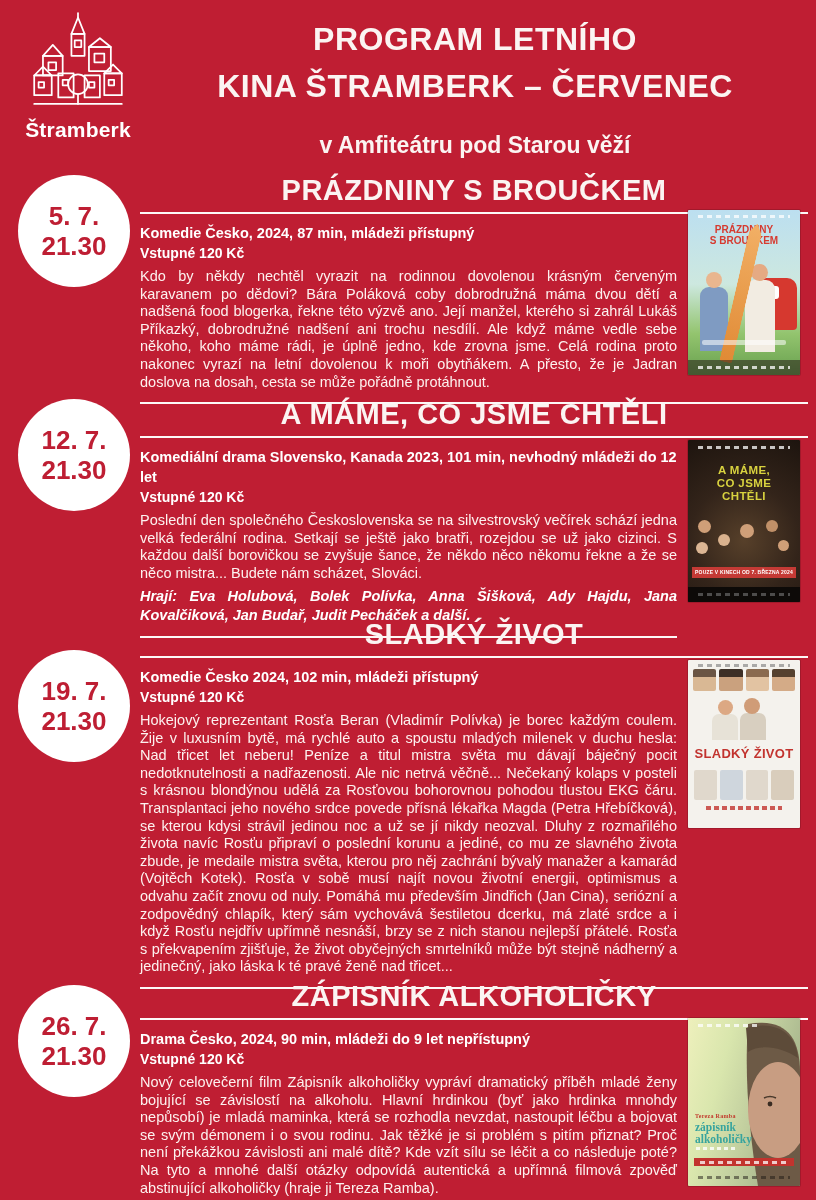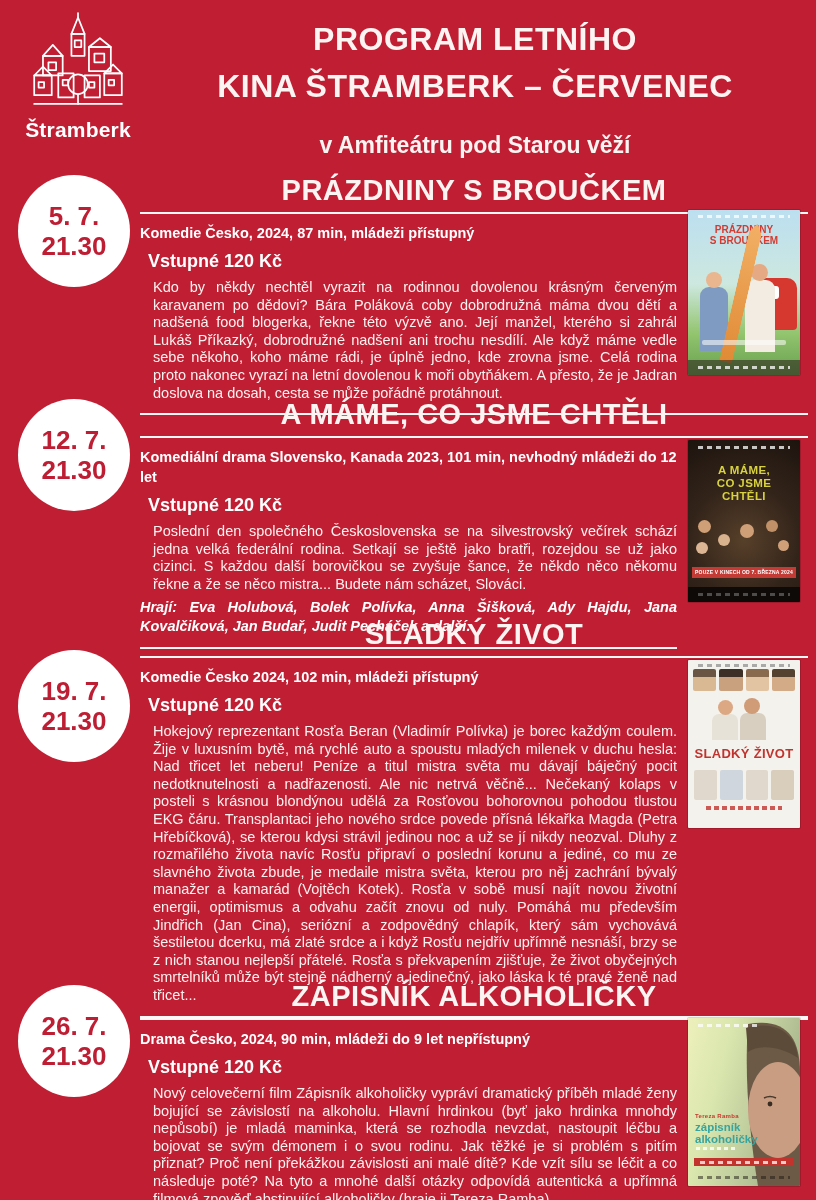--- a/index.html
+++ b/index.html
@@ -19,22 +19,22 @@
   
   .date-circle{position:absolute;left:18px;width:112px;height:112px;border-radius:50%;background:#fff;color:#be1e33;
     display:flex;flex-direction:column;align-items:center;justify-content:center;font-weight:700;font-size:26px;line-height:30px;}
 
   
   .film{position:absolute;left:140px;width:668px;}
   .film-title{margin:0;text-align:center;font-size:29px;font-weight:700;letter-spacing:.5px;color:#fbf4f2;line-height:33px;}
   .rule{height:2px;background:#fdf8f7;margin-top:5px;}
   .text-col{width:537px;}
   .meta{margin:9px 0 0 0;font-size:14.5px;font-weight:700;line-height:20px;color:#fff;}
-  .price{margin:8px;font-size:18px;font-weight:700;line-height:20px;color:#fff;}
-  .desc{margin:5px 0 0 13px;font-size:14.5px;line-height:17.6px;text-align:justify;color:#fdf1ef;}
+  .price{margin:0;font-size:14px;font-weight:700;line-height:20px;color:#fff;}
+  .desc{margin:5px 0 0 0;font-size:14.5px;line-height:17.6px;text-align:justify;color:#fdf1ef;}
   .cast{margin:5px 0 0 0;font-size:14.5px;line-height:19px;font-weight:700;text-align:justify;color:#fff;font-style:italic;}
   .endrule{height:2px;background:#fdf8f7;margin-top:11px;}
   .endrule.narrow{width:537px;}
 
   
   .poster{position:absolute;width:112px;overflow:hidden;border-radius:1px;box-shadow:0 0 0 1px rgba(0,0,0,.15);}
   .micro{position:absolute;left:10px;right:10px;height:3px;background:repeating-linear-gradient(90deg,rgba(255,255,255,.75) 0 5px,transparent 5px 9px);}
   .micro.dark{background:repeating-linear-gradient(90deg,rgba(30,25,20,.5) 0 5px,transparent 5px 9px);}
   .micro.grey{background:repeating-linear-gradient(90deg,rgba(120,120,120,.6) 0 5px,transparent 5px 9px);}
 
@@ -72,21 +72,21 @@
   .p3-b1{position:absolute;left:24px;top:54px;width:26px;height:26px;background:#e7e2d7;border-radius:7px 7px 0 0;}
   .p3-b2{position:absolute;left:52px;top:53px;width:26px;height:27px;background:#d8cfc0;border-radius:7px 7px 0 0;}
   .p3-title{position:absolute;top:86px;left:0;right:0;text-align:center;color:#c2332e;font-weight:700;font-size:13px;letter-spacing:.3px;}
   .p3-figs{position:absolute;bottom:28px;left:6px;right:6px;display:flex;gap:3px;}
   .p3-figs .fg{flex:1;height:30px;background:#e0d8cc;border-radius:2px;}
   .p3-figs .fg:nth-child(2){background:#cfd6dd;}
   .p3-figs .fg:nth-child(4){background:#d9cdbc;}
   .p3-redline{position:absolute;bottom:18px;left:18px;right:18px;height:4px;background:repeating-linear-gradient(90deg,rgba(194,51,46,.8) 0 5px,transparent 5px 8px);}
 
   
-  .p4{background:linear-gradient(105deg,#eef0bc 0%,#d9e6ad 30%,#c2cf9f 55%,#a8b68d 80%,#97a67f 100%);}
+  .p4{background:linear-gradient(105deg,#eef0bc 0%,#d9e6ad 30%,#c2cf9f 55%,#a8b68d 80%,#97a67f 100%);font-family:Liberation Serif, serif;}
   .p4 svg{position:absolute;right:0;top:0;}
   .p4-credit{position:absolute;left:7px;top:95px;color:#c23b2e;font-size:6px;font-weight:700;letter-spacing:.3px;}
   .p4-title{position:absolute;left:7px;top:103px;color:#37a49e;font-weight:700;font-size:11.5px;line-height:12px;}
   .p4-title span{display:block;}
   .p4-sub{position:absolute;left:8px;top:129px;width:40px;height:3px;background:repeating-linear-gradient(90deg,rgba(255,255,255,.8) 0 4px,transparent 4px 7px);}
   .p4-band{position:absolute;left:6px;right:6px;bottom:20px;height:8px;background:#c2332e;}
   .p4-band .micro{top:2.5px;left:6px;right:6px;}
 </style>
 </head>
 <body>

